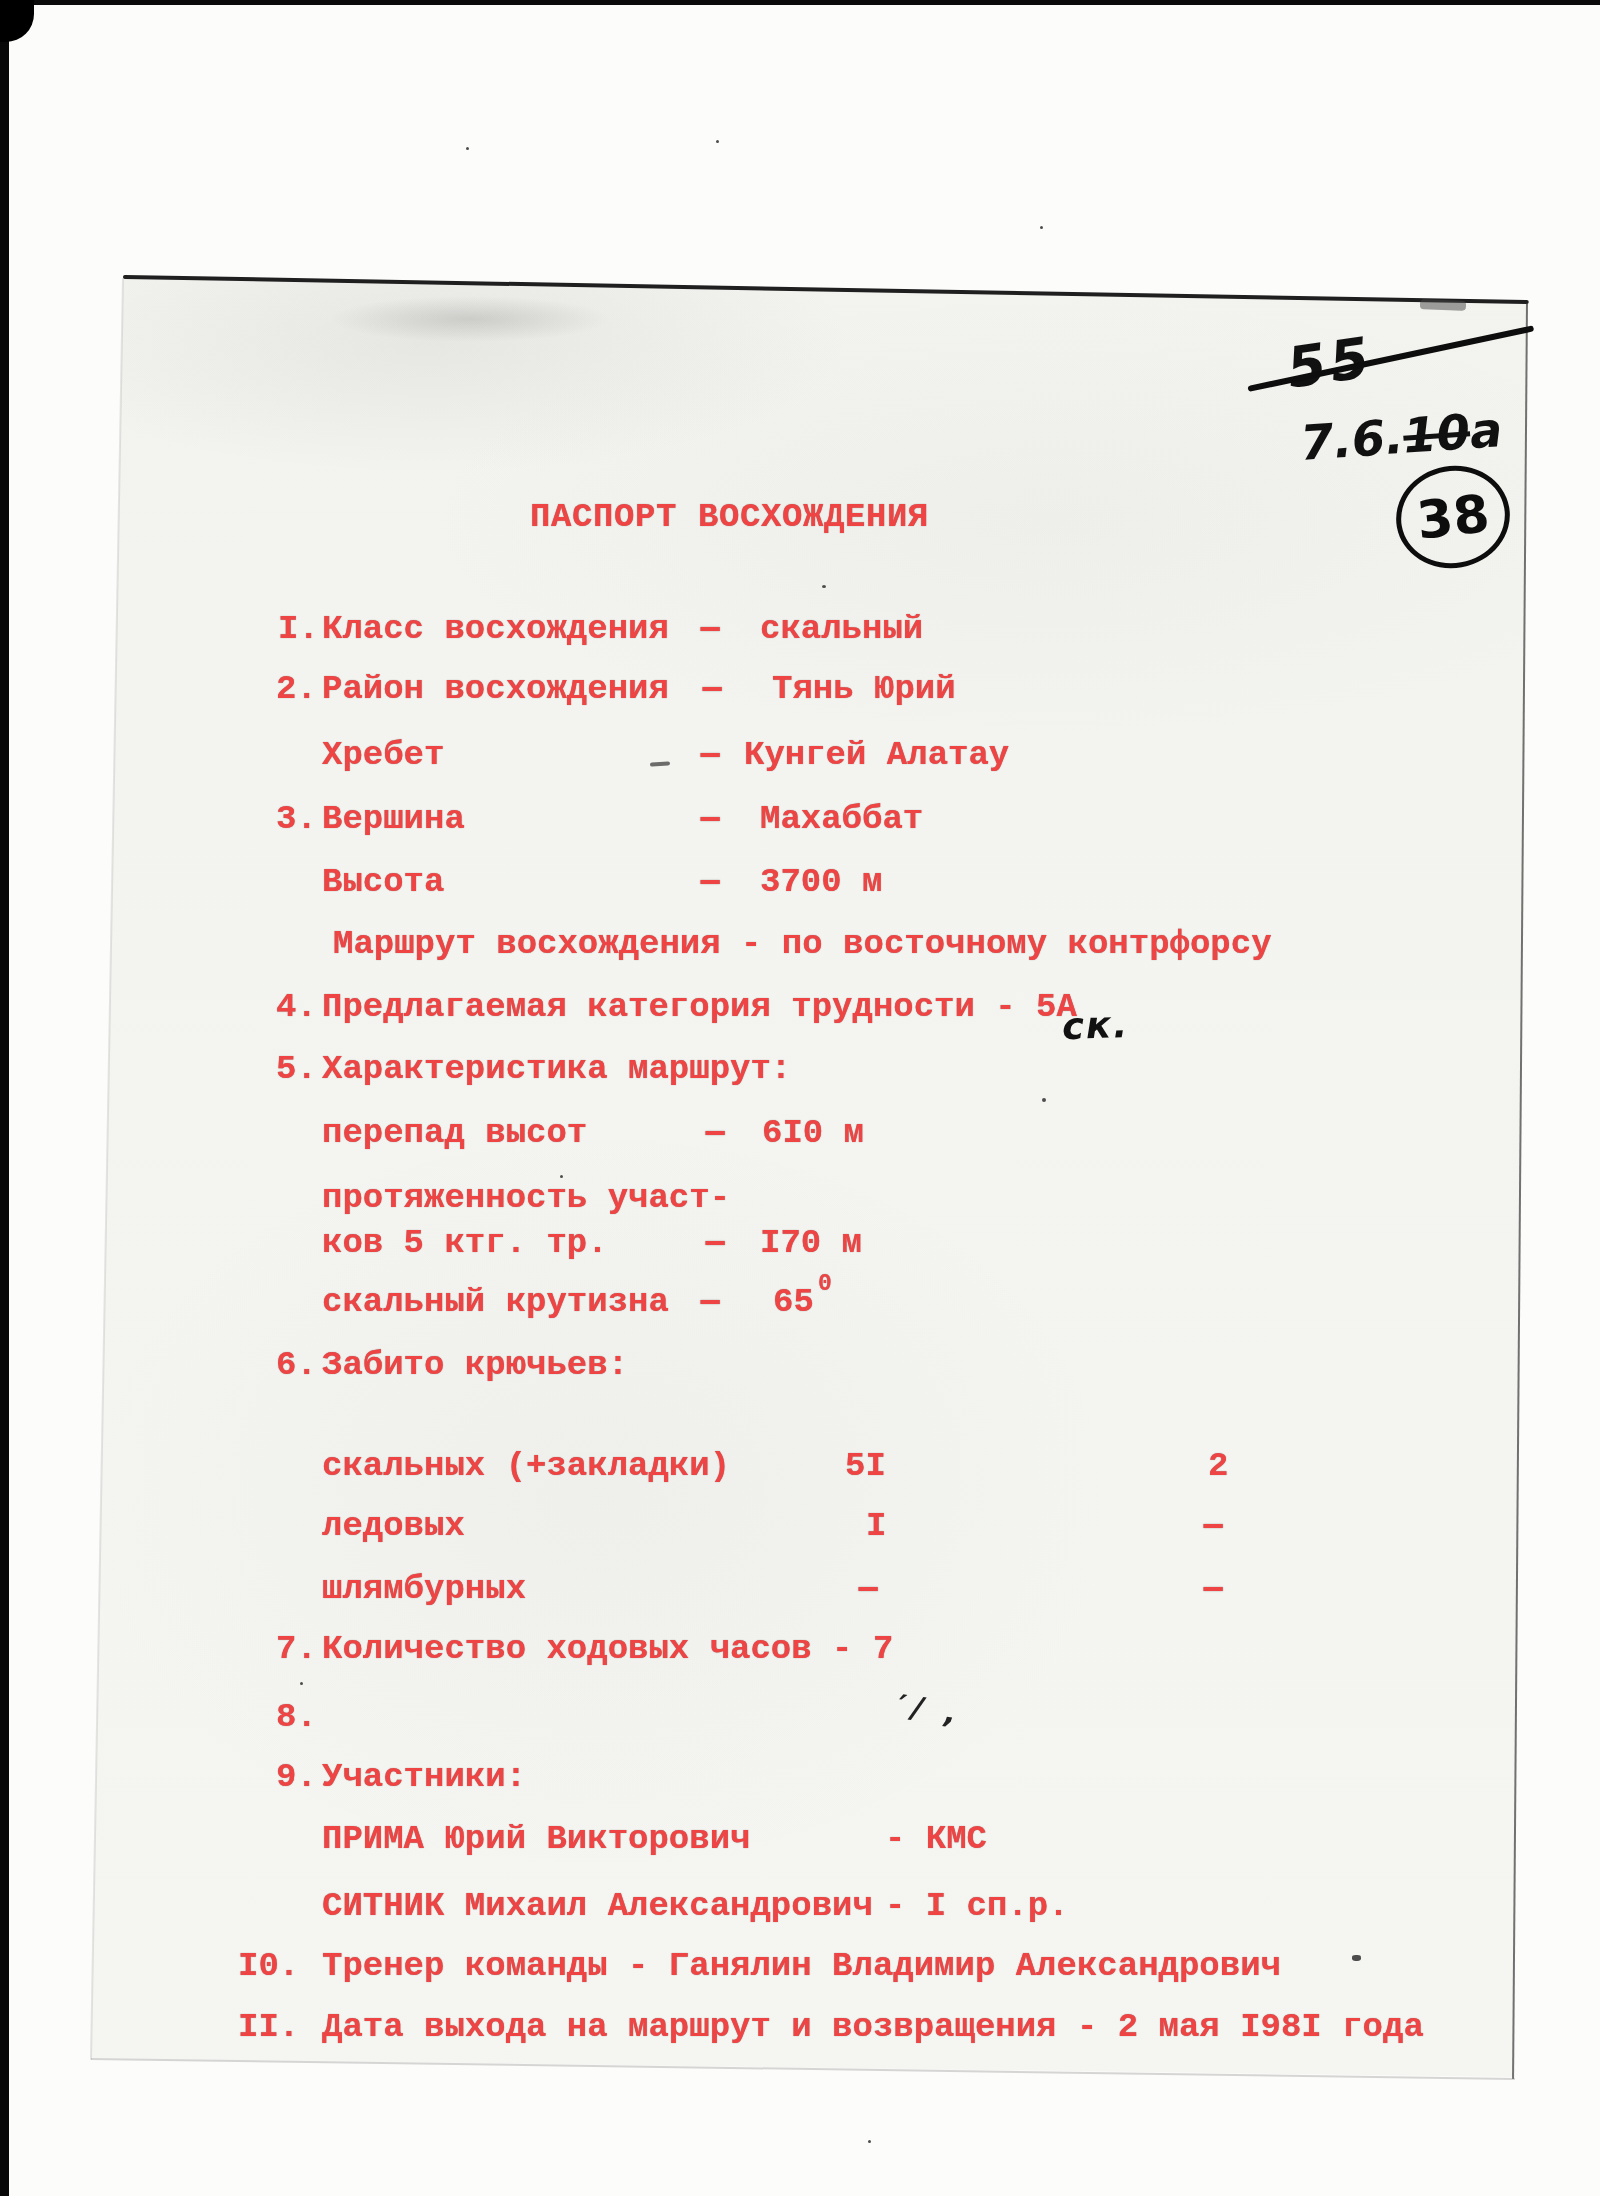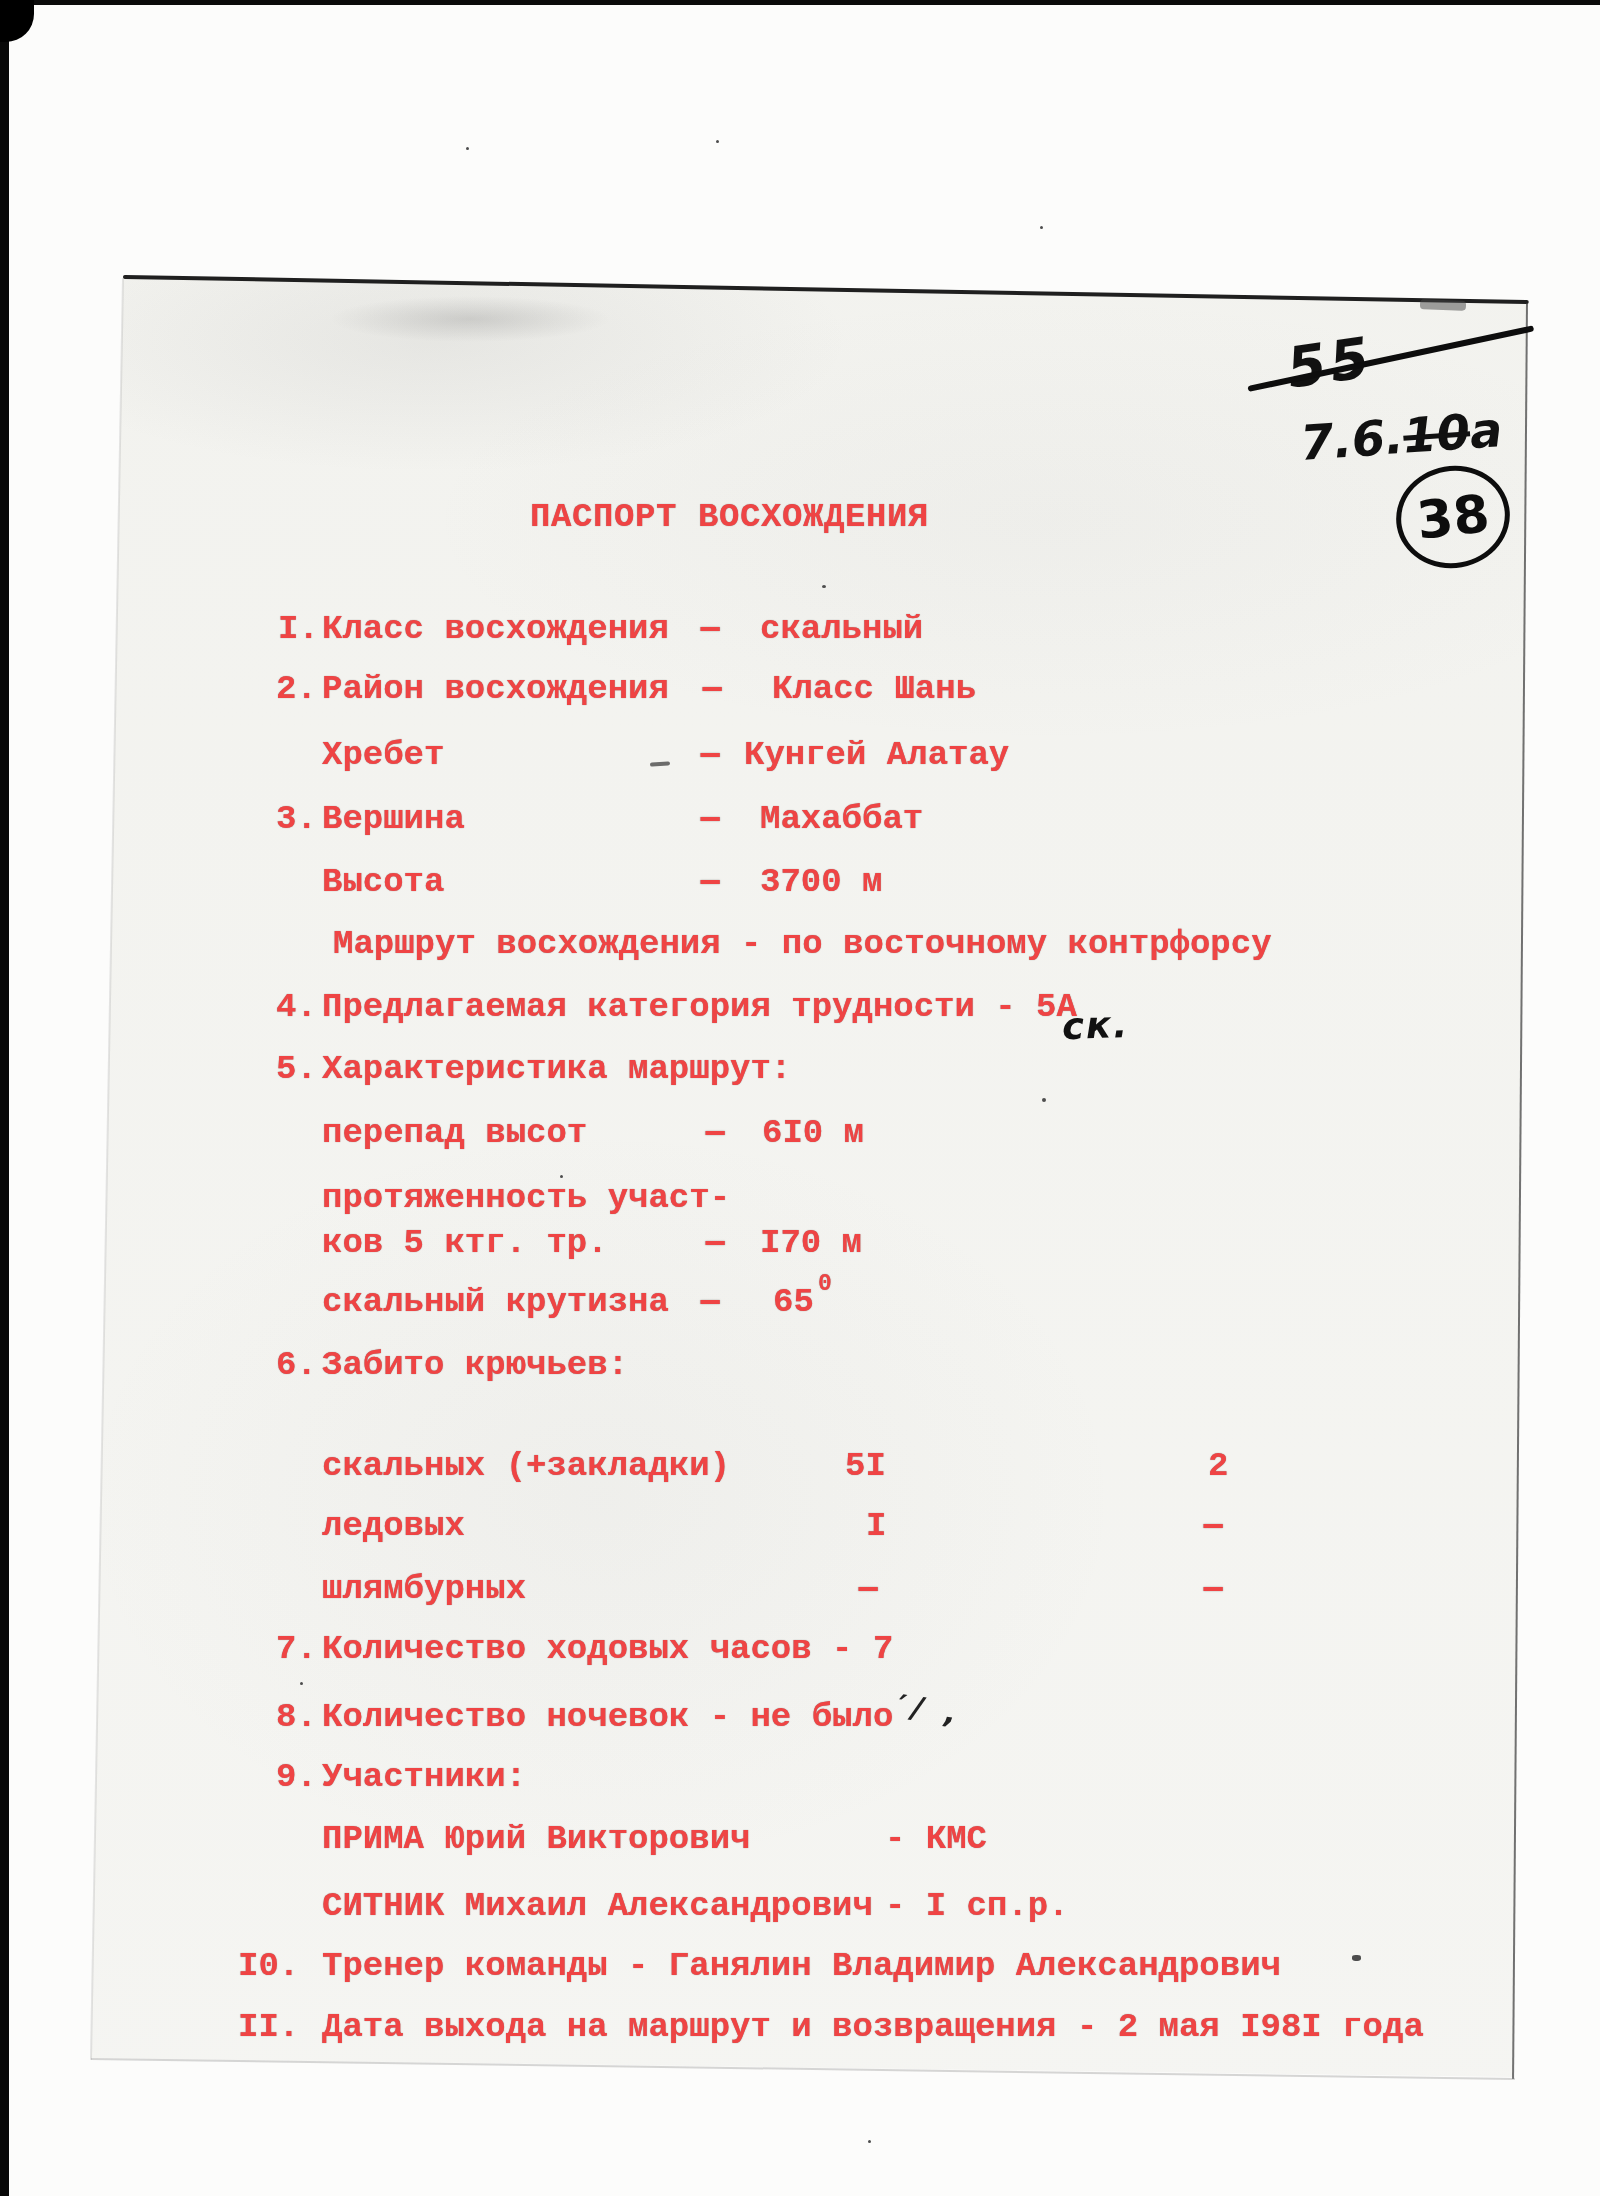--- a/index.html
+++ b/index.html
@@ -84,21 +84,21 @@
     <span style="left:278px">I.</span>
     <span style="left:322px">Класс восхождения</span>
     <span class="dash" style="left:700px">-</span>
     <span style="left:760px">скальный</span>
   </div>
 
   <div class="line typed" style="top:670px">
     <span style="left:276px">2.</span>
     <span style="left:322px">Район восхождения</span>
     <span class="dash" style="left:702px">-</span>
-    <span style="left:772px">Класс Шань</span>
+    <span style="left:772px">Тянь Юрий</span>
   </div>
 
   <div class="line typed" style="top:736px">
     <span style="left:322px">Хребет</span>
     <span class="dash" style="left:700px">-</span>
     <span style="left:744px">Кунгей Алатау</span>
   </div>
 
   <div class="line typed" style="top:800px">
     <span style="left:276px">3.</span>
@@ -171,21 +171,20 @@
     <span class="dash" style="left:1203px">-</span>
   </div>
 
   <div class="line typed" style="top:1630px">
     <span style="left:276px">7.</span>
     <span style="left:322px">Количество ходовых часов - 7</span>
   </div>
 
   <div class="line typed" style="top:1698px">
     <span style="left:276px">8.</span>
-    <span style="left:322px">Количество ночевок - не было</span>
   </div>
 
   <div class="line typed" style="top:1758px">
     <span style="left:276px">9.</span>
     <span style="left:322px">Участники:</span>
   </div>
 
   <div class="line typed" style="top:1820px">
     <span style="left:322px">ПРИМА Юрий Викторович</span>
     <span style="left:885px">- КМС</span>

